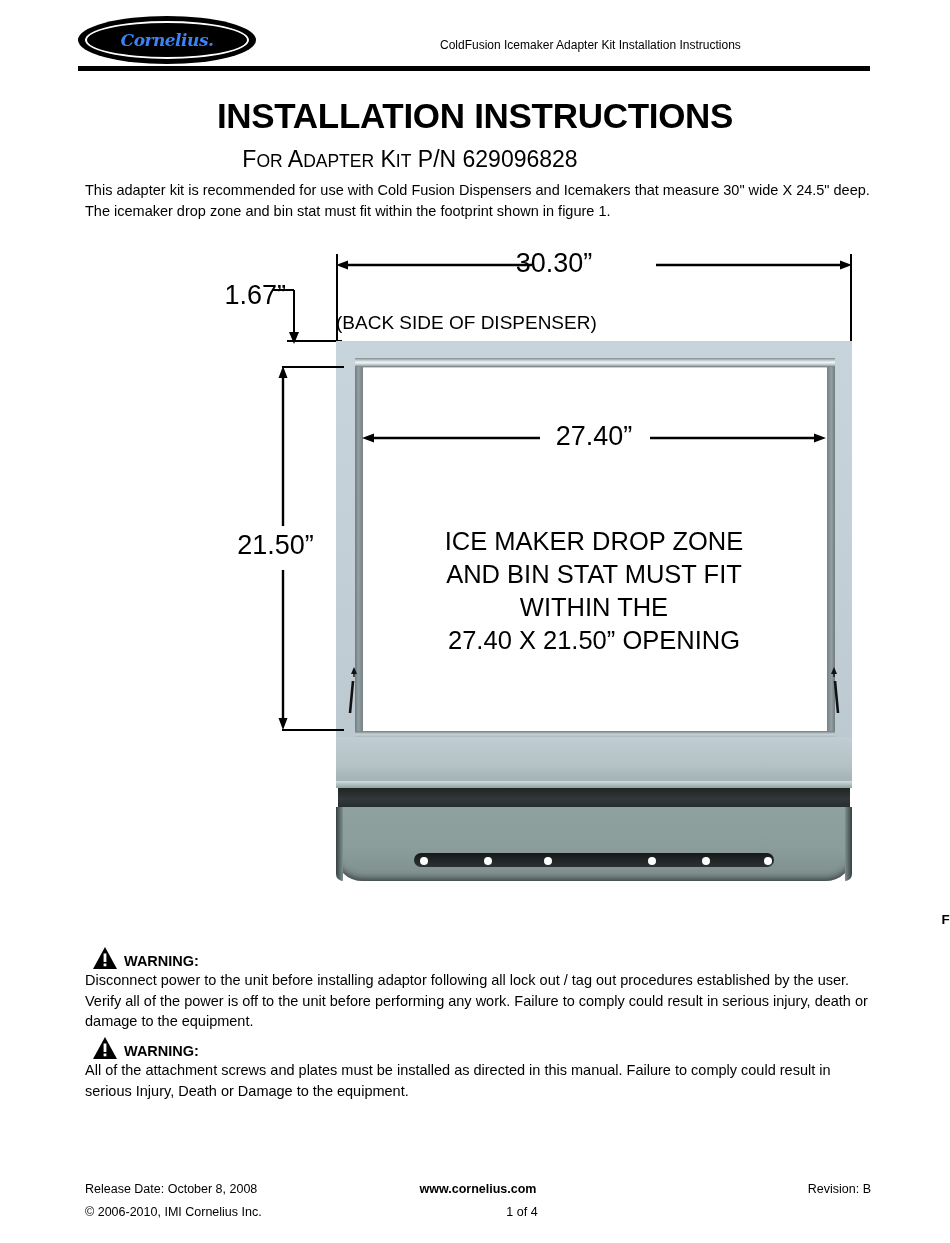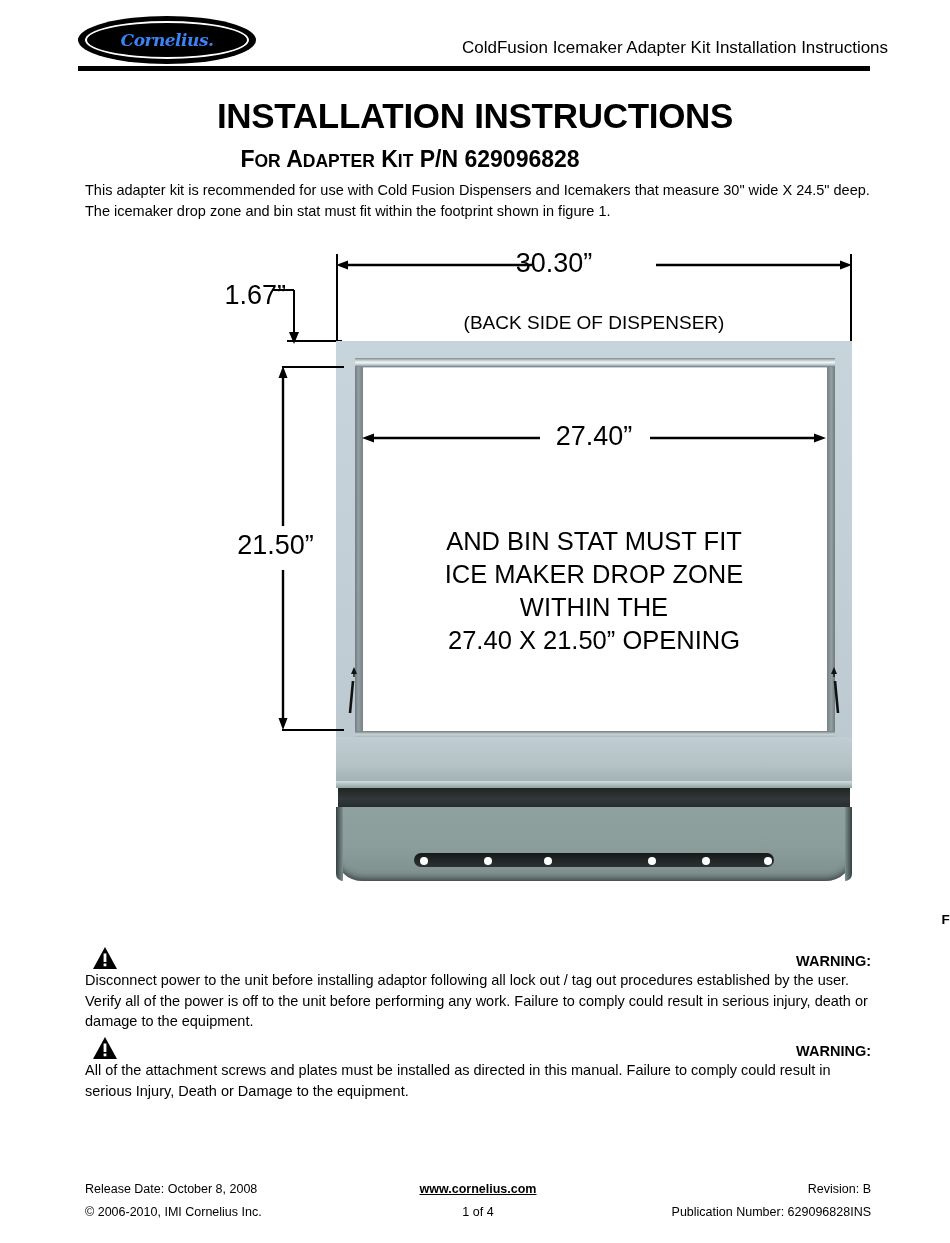--- a/index.html
+++ b/index.html
@@ -55,22 +55,22 @@
     font-weight: bold;
     font-size: 17px;
     letter-spacing: -0.5px;
     white-space: nowrap;
   }
   #header-title {
     position: absolute;
     left: 440px;
     top: 38px;
     width: 470px;
-    text-align: center;
-    font-size: 17px;
+    text-align: left;
+    font-size: 12px;
   }
   #header-rule {
     position: absolute;
     left: 78px;
     top: 66px;
     width: 792px;
     height: 5px;
     background: #000000;
   }
 
@@ -85,21 +85,21 @@
     font-weight: bold;
     letter-spacing: -0.3px;
   }
   #doc-subtitle {
     position: absolute;
     top: 146px;
     left: 0;
     width: 820px;
     text-align: center;
     font-size: 23px;
-    font-weight: bold;
+    font-weight: normal;
   }
   #doc-subtitle .sc {
     font-size: 17.5px;
   }
   #intro-paragraph {
     position: absolute;
     top: 180px;
     left: 85px;
     width: 785px;
     font-size: 14.5px;
@@ -260,21 +260,20 @@
     text-align: center;
     white-space: nowrap;
   }
   .arrow-svg { position: absolute; }
 
   #label-backside {
     position: absolute;
     left: 292px;
     top: 72px;
     width: 516px;
-    text-align: center;
     font-size: 19px;
   }
   #center-text {
     position: absolute;
     left: 318px;
     top: 285px;
     width: 464px;
     text-align: center;
     font-size: 25.5px;
     line-height: 33px;
@@ -292,21 +291,20 @@
   
   .warning-block { position: absolute; left: 85px; width: 786px; }
   #warning-1 { top: 947px; }
   #warning-2 { top: 1037px; }
   .warning-head {
     display: flex;
     align-items: flex-end;
     gap: 7px;
     margin-left: 8px;
     margin-bottom: 1px;
-    justify-content: space-between;
   }
   .warn-icon { display: block; }
   .warning-label {
     font-size: 14.5px;
     font-weight: bold;
     line-height: 16px;
   }
   .warning-text {
     font-size: 14.5px;
     line-height: 20.5px;
@@ -322,21 +320,21 @@
   }
   .footer-row {
     display: flex;
     align-items: baseline;
     line-height: 23px;
     gap: 44px;
   }
   .f-left   { width: 33%; text-align: left; }
   .f-center { width: 34%; text-align: center; }
   .f-right  { width: 33%; text-align: right; }
-  .f-link { text-decoration: underline; font-weight: bold; }
+  .f-link { font-weight: bold; }
 </style>
 </head>
 <body>
 
 <div id="page-header">
   <div id="logo-wrap">
     <div class="logo-ellipse"></div>
     <div class="logo-inner-ring"></div>
     <div class="logo-text">Cornelius.</div>
   </div>
@@ -426,22 +424,22 @@
     <line x1="7" y1="6" x2="7" y2="160" stroke="#000" stroke-width="2.4"></line>
     <polygon points="7,0 2.5,12 11.5,12" fill="#000"></polygon>
   </svg>
   <svg class="arrow-svg" style="left:232px; top:330px;" width="14" height="160" viewBox="0 0 14 160">
     <line x1="7" y1="0" x2="7" y2="154" stroke="#000" stroke-width="2.4"></line>
     <polygon points="7,160 2.5,148 11.5,148" fill="#000"></polygon>
   </svg>
   <div class="dimlabel" style="left:149px; top:290px; width:165px;">21.50”</div>
 
   <div id="center-text">
+    <div>ICE MAKER DROP ZONE</div>
     <div>AND BIN STAT MUST FIT</div>
-    <div>ICE MAKER DROP ZONE</div>
     <div>WITHIN THE</div>
     <div>27.40 X 21.50” OPENING</div>
   </div>
 
   <div id="figure-caption">Figure 1</div>
 </div>
 
 <div class="warning-block" id="warning-1">
   <div class="warning-head">
     <svg class="warn-icon" width="24" height="22" viewBox="0 0 24 22">
@@ -468,15 +466,14 @@
 
 <div id="footer">
   <div class="footer-row">
     <div class="f-left">Release Date: October 8, 2008</div>
     <div class="f-center f-link">www.cornelius.com</div>
     <div class="f-right">Revision: B</div>
   </div>
   <div class="footer-row">
     <div class="f-left">© 2006-2010, IMI Cornelius Inc.</div>
     <div class="f-center">1 of 4</div>
-    <div class="f-right">Publication Number: 629096828INS</div>
   </div>
 </div>
 
 </body></html>

